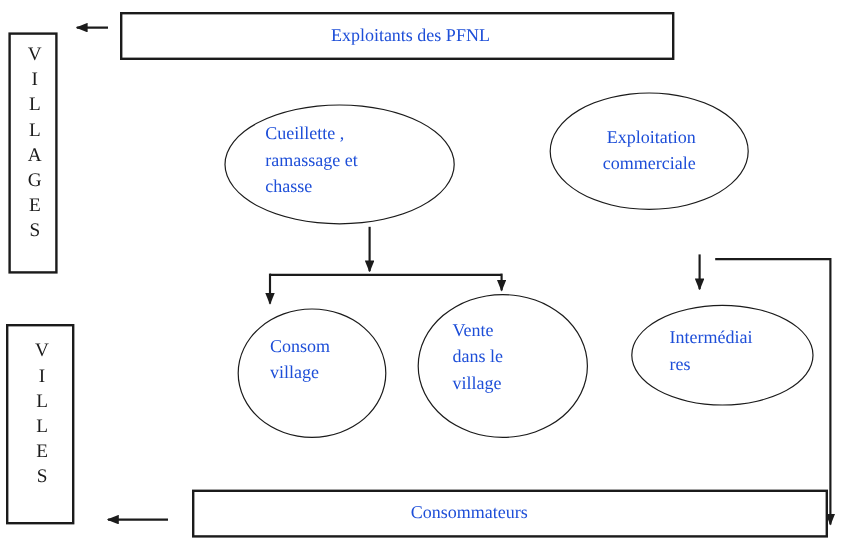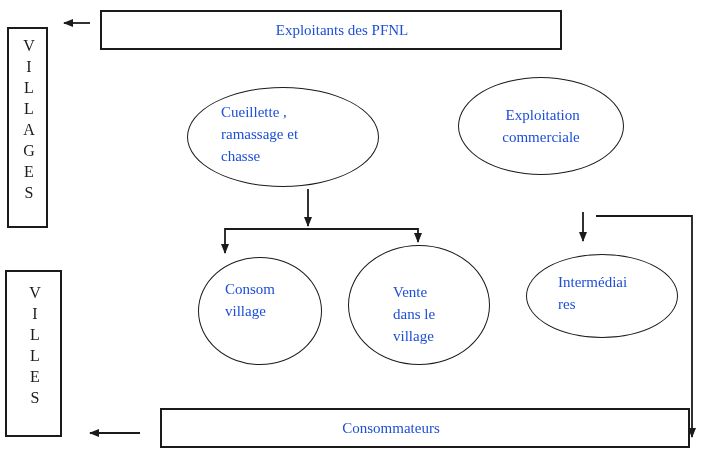--- a/index.html
+++ b/index.html
@@ -60,21 +60,21 @@
   #villes-box .vertical-text { top: 12px; }
   #consommateurs-box{ left: 160px; top: 408px; width: 530px; height: 40px; }
   #consommateurs-box .label { padding-right: 68px; }
 
   #cueillette-ellipse   { left: 187px; top: 87px;  width: 192px; height: 100px; text-decoration: underline; }
   #cueillette-ellipse .label   { position: absolute; left: 33px; top: 13px; }
   #exploitation-ellipse { left: 458px; top: 77px;  width: 166px; height: 98px; text-align: right; }
   #consommateurs-circle { left: 198px; top: 257px; width: 124px; height: 108px; }
   #consommateurs-circle .label { position: absolute; left: 26px; top: 20px; }
   #vente-circle         { left: 348px; top: 245px; width: 142px; height: 120px; }
-  #vente-circle .label         { position: absolute; left: 44px; top: 19px; margin-top: 16px; }
+  #vente-circle .label         { position: absolute; left: 28px; top: 19px; }
   #intermediaires-ellipse { left: 526px; top: 254px; width: 152px; height: 84px; }
   #intermediaires-ellipse .label { position: absolute; left: 31px; top: 16px; }
 
   #arrow-layer {
     position: absolute;
     left: 0; top: 0;
     width: 705px;
     height: 458px;
     pointer-events: none;
   }

